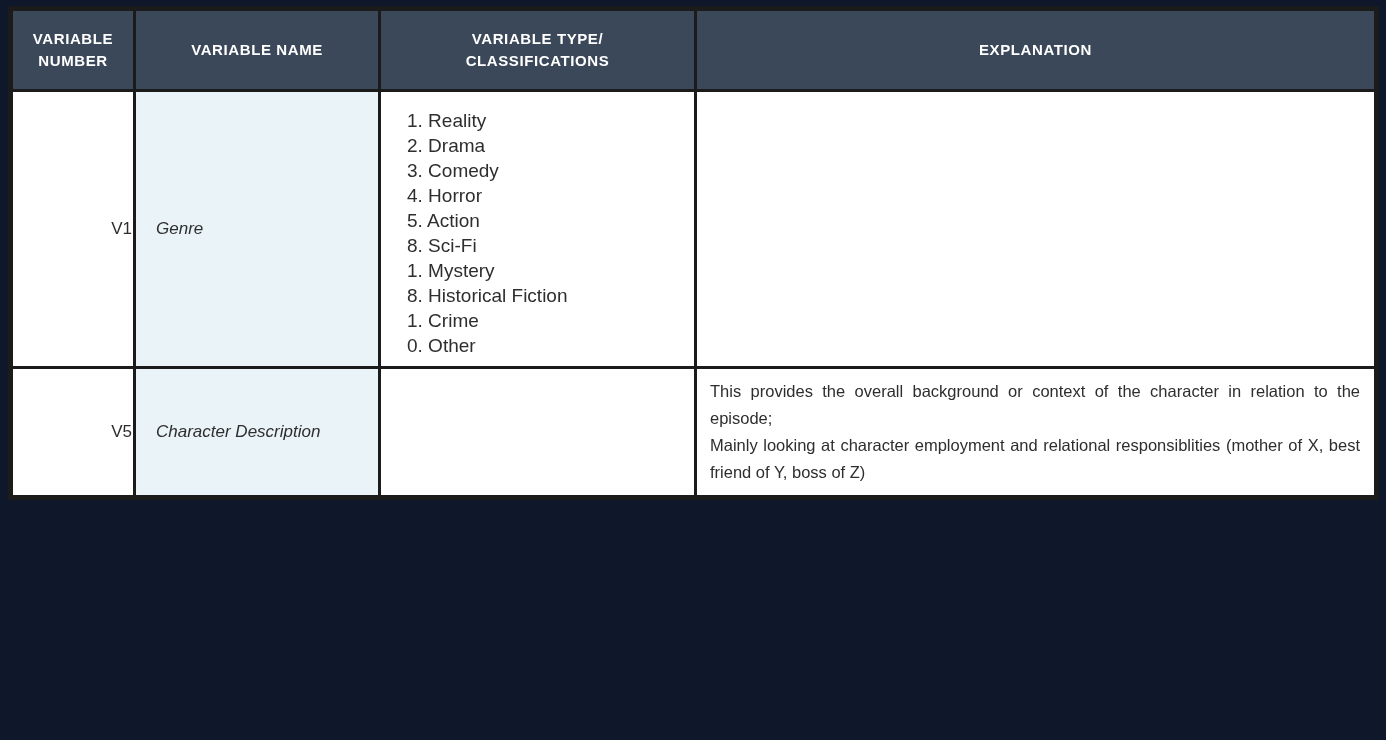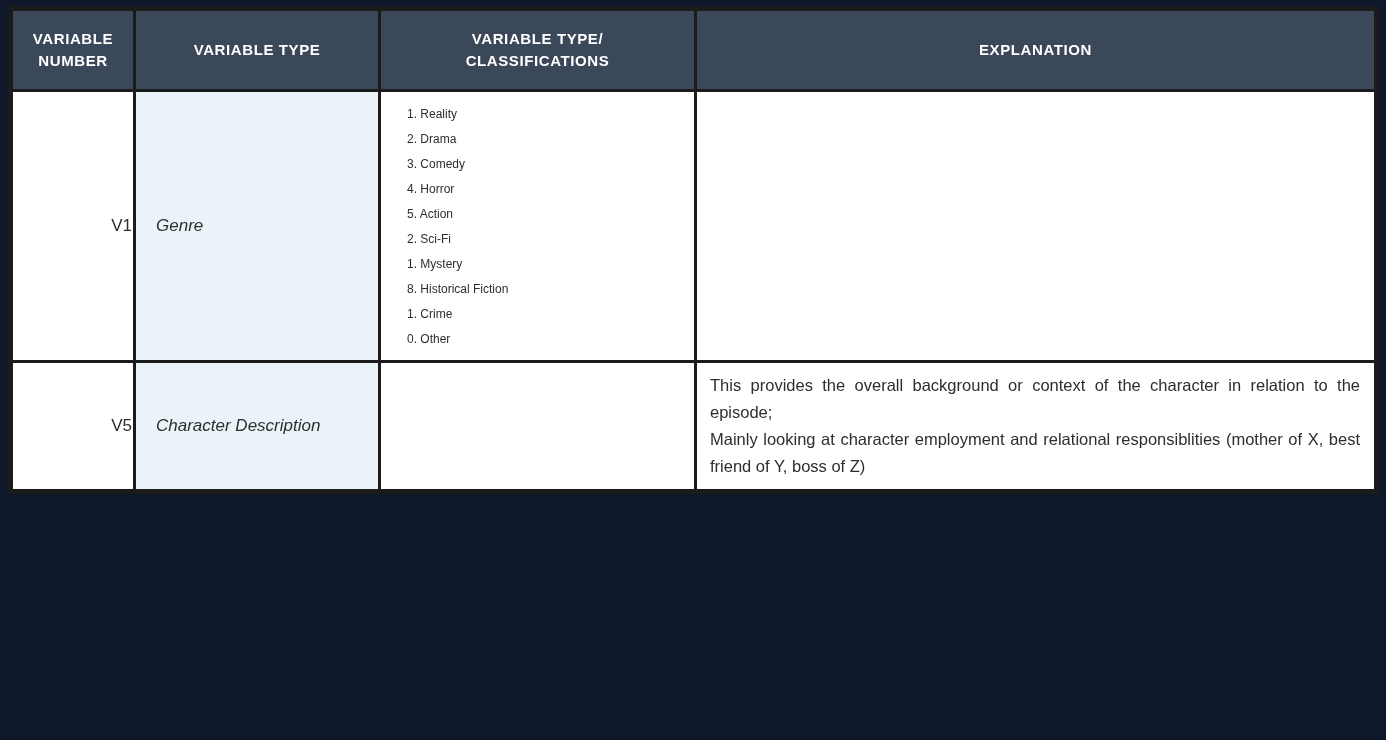--- a/index.html
+++ b/index.html
@@ -58,22 +58,22 @@
     background: #e9f3f8;
     vertical-align: middle;
     padding-left: 20px;
     padding-right: 8px;
     font-size: 17px;
     font-style: italic;
   }
   td.cls {
     background: #ffffff;
     vertical-align: top;
-    padding: 10px 10px 8px 26px;
-    font-size: 12px;
+    padding: 16px 10px 8px 26px;
+    font-size: 19px;
   }
   td.cls .cls-item {
     line-height: 25px;
   }
   td.expl {
     background: #ffffff;
     vertical-align: middle;
     padding: 9px 14px 9px 13px;
     font-size: 16.5px;
     line-height: 27px;
@@ -88,37 +88,37 @@
     <colgroup>
       <col style="width:124px">
       <col style="width:245px">
       <col style="width:316px">
       <col>
     </colgroup>
     <thead>
       <tr>
         <th>VARIABLE
 NUMBER</th>
-        <th>VARIABLE TYPE</th>
+        <th>VARIABLE NAME</th>
         <th>VARIABLE TYPE/
 CLASSIFICATIONS</th>
         <th>EXPLANATION</th>
       </tr>
     </thead>
     <tbody>
       <tr class="row-v1">
         <td class="num">V1</td>
         <td class="name">Genre</td>
         <td class="cls">
           <div class="cls-item">1. Reality</div>
           <div class="cls-item">2. Drama</div>
           <div class="cls-item">3. Comedy</div>
           <div class="cls-item">4. Horror</div>
           <div class="cls-item">5. Action</div>
-          <div class="cls-item">2. Sci-Fi</div>
+          <div class="cls-item">8. Sci-Fi</div>
           <div class="cls-item">1. Mystery</div>
           <div class="cls-item">8. Historical Fiction</div>
           <div class="cls-item">1. Crime</div>
           <div class="cls-item">0. Other</div>
         </td>
         <td class="expl"></td>
       </tr>
       <tr class="row-v5">
         <td class="num">V5</td>
         <td class="name">Character Description</td>

